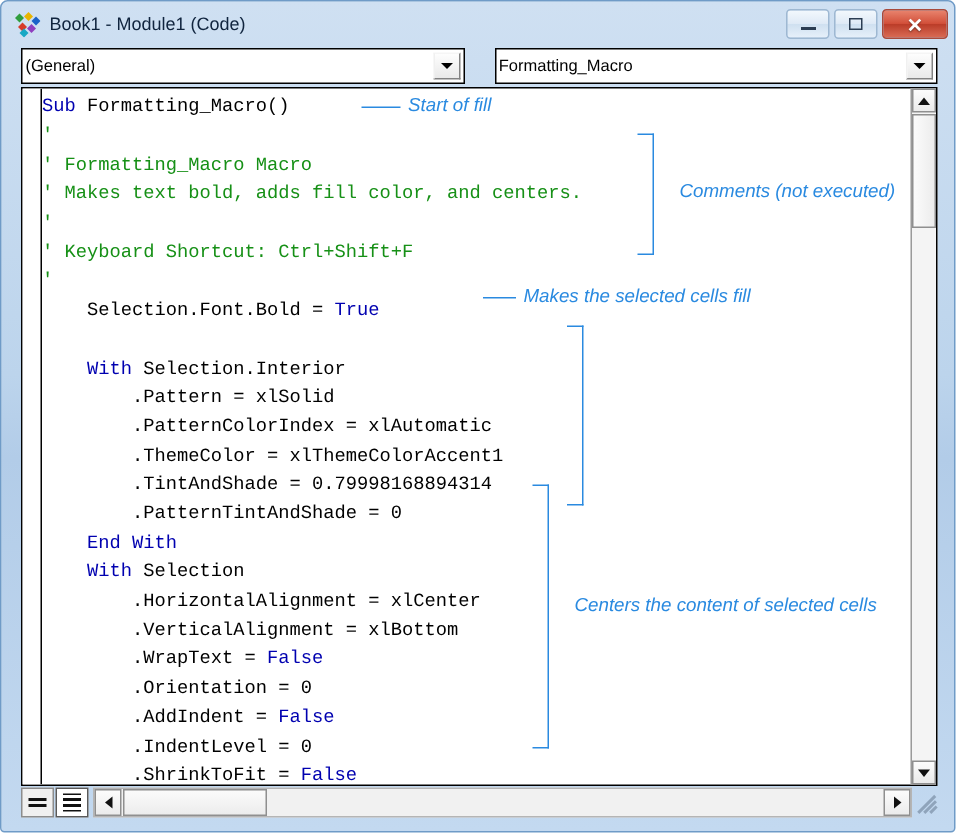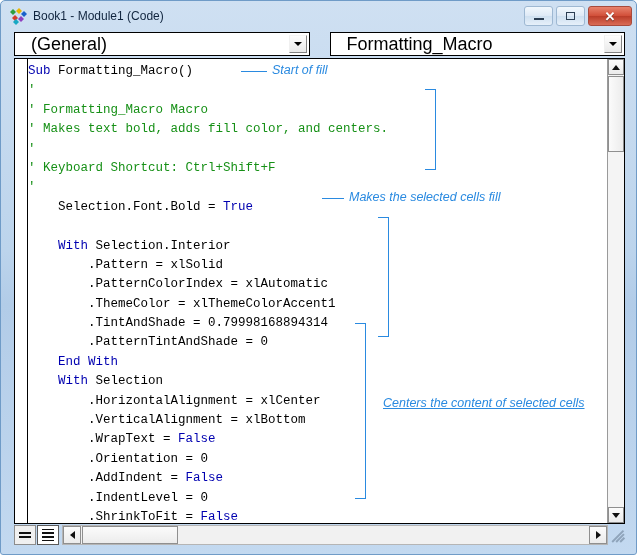--- a/index.html
+++ b/index.html
@@ -88,23 +88,23 @@
     box-sizing: border-box;
     background: #ffffff;
     border: 1px solid #000000;
     display: flex;
     align-items: center;
     position: relative;
   }
   #combo-general { width: 303px; }
   #combo-proc { width: 303px; margin-left: 20px; }
   .combo-text {
-    font-size: 18px;
+    font-size: 11px;
     color: #000000;
-    padding-left: 16px;
+    padding-left: 2px;
     white-space: nowrap;
     overflow: hidden;
     font-family: "Liberation Sans", sans-serif;
   }
   .combo-arrow {
     position: absolute;
     right: 2px; top: 2px;
     width: 18px; height: 18px;
     box-sizing: border-box;
     background: linear-gradient(to bottom, #fdfdfd 0%, #e9e9e9 100%);
@@ -351,28 +351,29 @@
   <div id="code-pane">
     <div id="margin-bar"></div>
 
     <div id="code-surface">
       <div id="code-lines"><div class="cl"><span class="kw">Sub </span><span class="txt">Formatting_Macro()</span></div><div class="cl"><span class="cmt">'</span></div><div class="cl"><span class="cmt">' Formatting_Macro Macro</span></div><div class="cl"><span class="cmt">' Makes text bold, adds fill color, and centers.</span></div><div class="cl"><span class="cmt">'</span></div><div class="cl"><span class="cmt">' Keyboard Shortcut: Ctrl+Shift+F</span></div><div class="cl"><span class="cmt">'</span></div><div class="cl"><span class="txt">    Selection.Font.Bold = </span><span class="kw">True</span></div><div class="cl">&nbsp;</div><div class="cl"><span class="txt">    </span><span class="kw">With </span><span class="txt">Selection.Interior</span></div><div class="cl"><span class="txt">        .Pattern = xlSolid</span></div><div class="cl"><span class="txt">        .PatternColorIndex = xlAutomatic</span></div><div class="cl"><span class="txt">        .ThemeColor = xlThemeColorAccent1</span></div><div class="cl"><span class="txt">        .TintAndShade = 0.79998168894314</span></div><div class="cl"><span class="txt">        .PatternTintAndShade = 0</span></div><div class="cl"><span class="txt">    </span><span class="kw">End With</span></div><div class="cl"><span class="txt">    </span><span class="kw">With </span><span class="txt">Selection</span></div><div class="cl"><span class="txt">        .HorizontalAlignment = xlCenter</span></div><div class="cl"><span class="txt">        .VerticalAlignment = xlBottom</span></div><div class="cl"><span class="txt">        .WrapText = </span><span class="kw">False</span></div><div class="cl"><span class="txt">        .Orientation = 0</span></div><div class="cl"><span class="txt">        .AddIndent = </span><span class="kw">False</span></div><div class="cl"><span class="txt">        .IndentLevel = 0</span></div><div class="cl"><span class="txt">        .ShrinkToFit = </span><span class="kw">False</span></div></div>
 
       <div class="dash" style="left:213px; top:12px; width:26px;"></div>
       <div class="anno" style="left:244px; top:4px;">Start of fill</div>
 
       <div class="bracket" style="left:397px; top:30px; width:11px; height:81px;"></div>
+      <div class="anno" style="left:425px; top:61px;">Comments (not executed)</div>
 
       <div class="dash" style="left:294px; top:139px; width:22px;"></div>
       <div class="anno" style="left:321px; top:131px;">Makes the selected cells fill</div>
 
       <div class="bracket" style="left:350px; top:158px; width:11px; height:120px;"></div>
 
       <div class="bracket" style="left:327px; top:264px; width:11px; height:176px;"></div>
-      <div class="anno" style="left:355px; top:337px;text-decoration:underline;">Centers the content of selected cells</div>
+      <div class="anno" style="left:355px; top:337px;">Centers the content of selected cells</div>
 
       <div class="anno" style="left:110px; top:463px;">End of macro</div>
     </div>
 
     <div id="vscroll">
       <div id="vs-track"></div>
       <div class="sb-btn" id="vs-up">
         <span class="tri-up-s"></span>
       </div>
       <div id="vs-thumb"></div>

